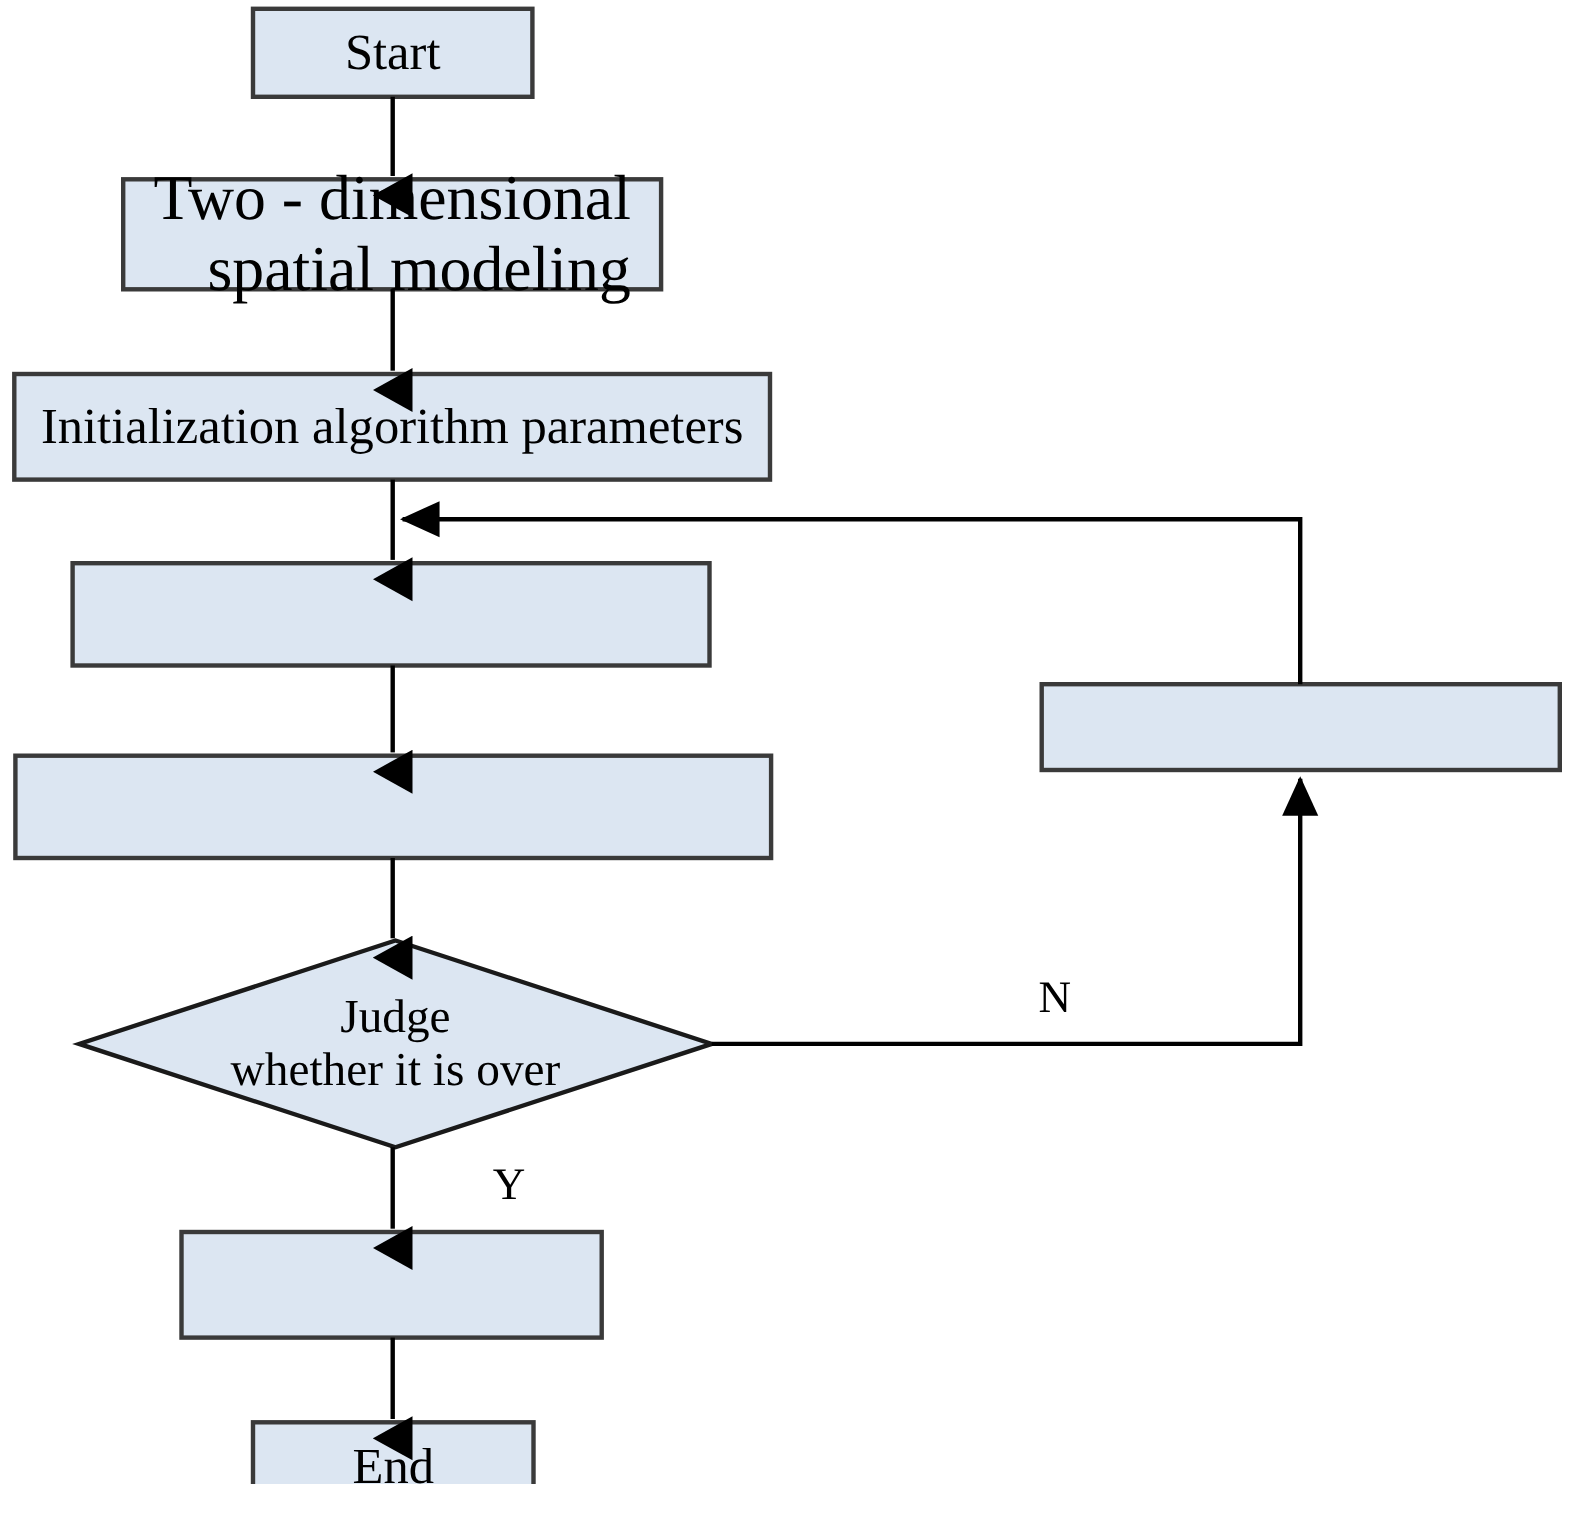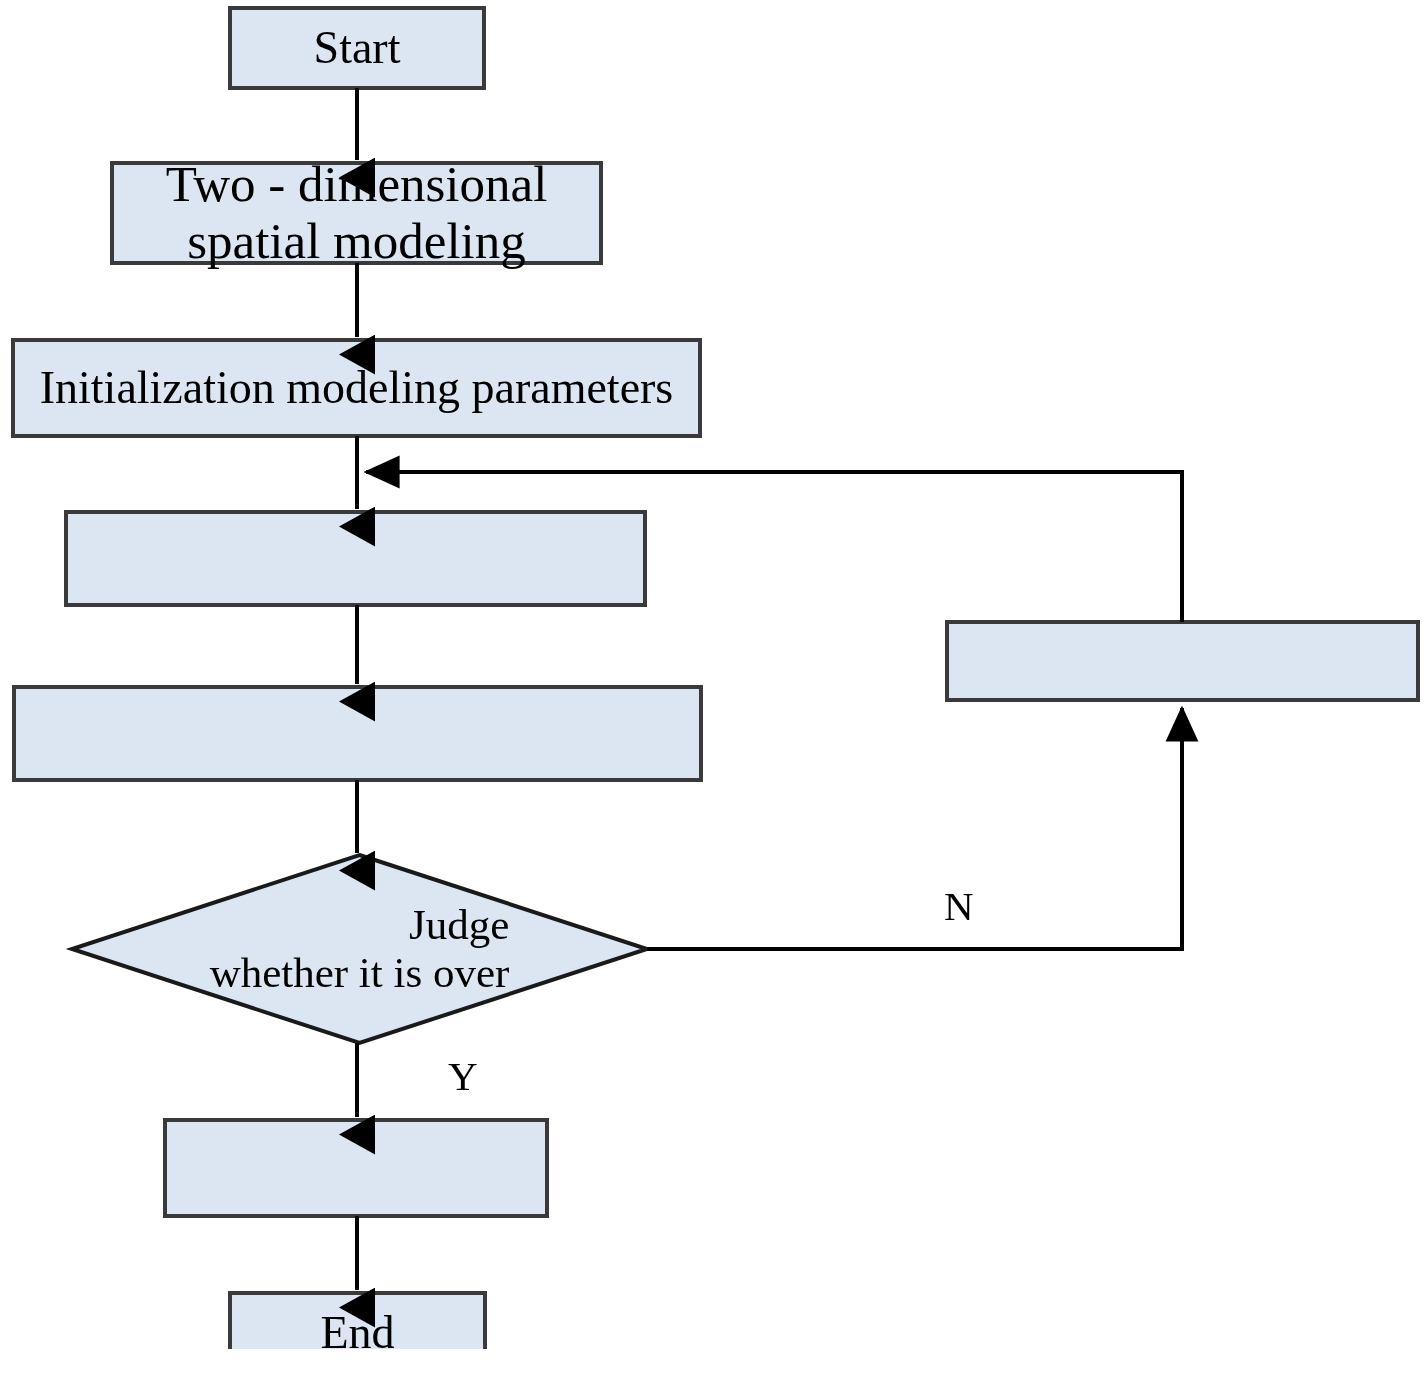--- a/index.html
+++ b/index.html
@@ -125,28 +125,28 @@
       <polyline points="647,949 1182,949 1182,708" fill="none" stroke="#000000" stroke-width="4" marker-end="url(#arrowhead)"></polyline>
     </g>
 
     <g>
       <polyline points="1182,622 1182,472 366,472" fill="none" stroke="#000000" stroke-width="4" marker-end="url(#arrowhead)"></polyline>
     </g>
   </svg>
 
   <div class="node-text" style="left:230px; top:8px; width:254px; height:80px; font-size:46px;">Start</div>
 
-  <div class="node-text" style="left:112px; top:163px; width:489px; height:100px; font-size:51px;">Two - dimensional
+  <div class="node-text" style="left:112px; top:163px; width:489px; height:100px; font-size:58px;text-align:right;">Two - dimensional
 spatial modeling</div>
 
-  <div class="node-text" style="left:13px; top:340px; width:687px; height:96px; font-size:46px;">Initialization modeling parameters</div>
+  <div class="node-text" style="left:13px; top:340px; width:687px; height:96px; font-size:46px;">Initialization algorithm parameters</div>
 
 
 
-  <div class="node-text" style="left:72px; top:873px; width:575px; height:152px; font-size:43px;text-align:right;">Judge
+  <div class="node-text" style="left:72px; top:873px; width:575px; height:152px; font-size:43px;">Judge
 whether it is over</div>
 
 
 
   <div class="node-text" style="left:230px; top:1293px; width:255px; height:80px; font-size:46px;">End</div>
 
   <div class="edge-label" style="left:944px; top:886px;">N</div>
 
   <div class="edge-label" style="left:448px; top:1056px;">Y</div>
 

